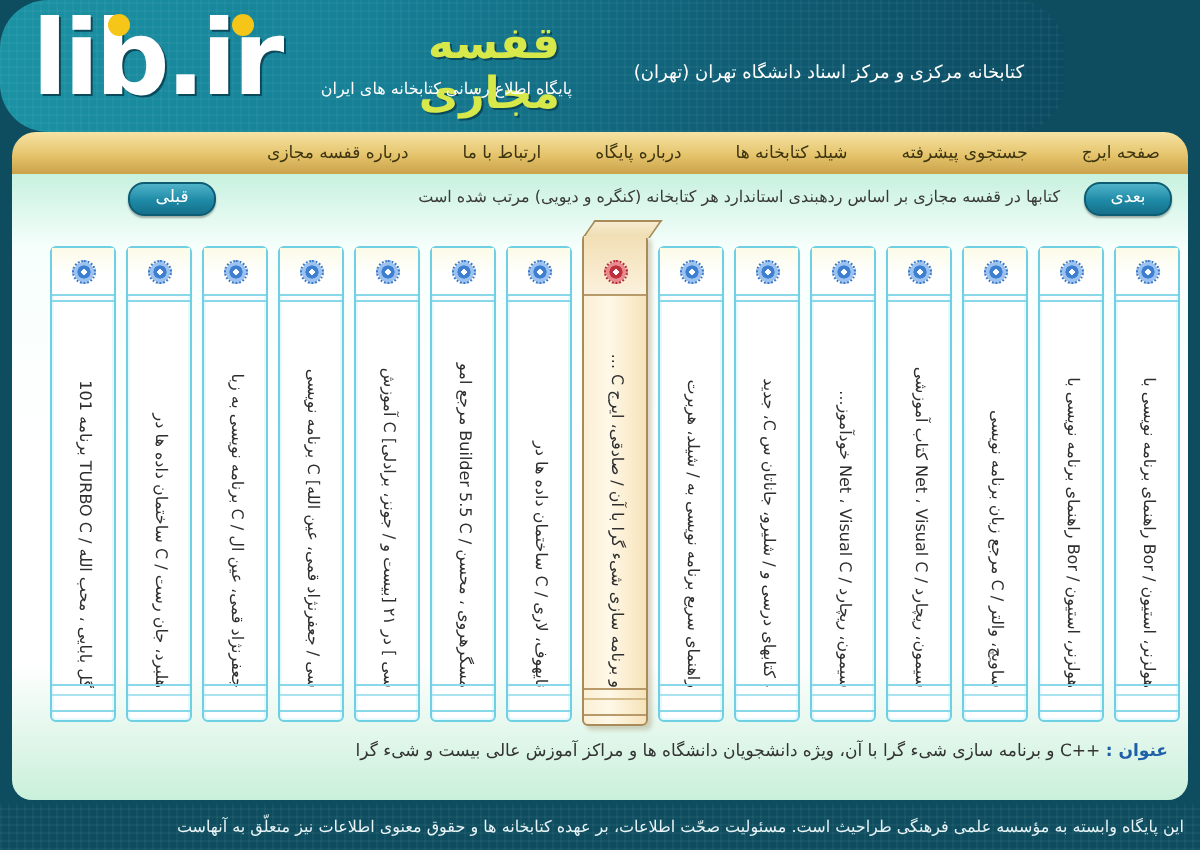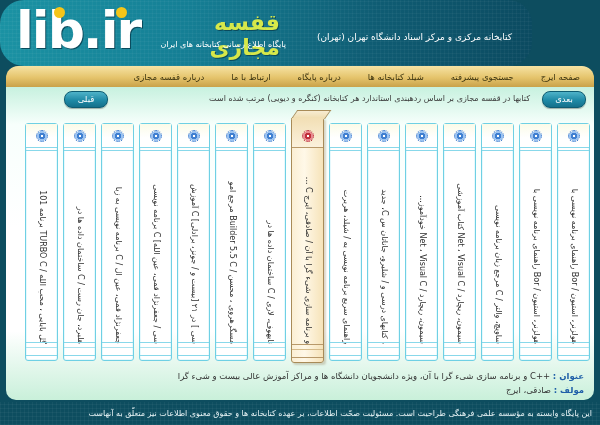--- a/index.html
+++ b/index.html
@@ -299,20 +299,16 @@
         <div class="book-title">گل بابایی ، محب الله / TURBO C  برنامه 101</div>
         <div class="book-bottom"></div>
       </div>
   </div>
 
   <div class="details">
     <div>
       <span class="lbl">عنوان :</span>
       <span>++C و برنامه سازی شیء گرا با آن، ویژه دانشجویان دانشگاه ها و مراکز آموزش عالی بیست و شیء گرا</span>
     </div>
-    <div>
-      <span class="lbl">مولف :</span>
-      <span>صادقی، ایرج</span>
-    </div>
   </div>
 </div>
 
 <div class="footer">این پایگاه وابسته به مؤسسه علمی فرهنگی طراحیث است. مسئولیت صحّت اطلاعات، بر عهده کتابخانه ها و حقوق معنوی اطلاعات نیز متعلّق به آنهاست</div>
 
 </body></html>

